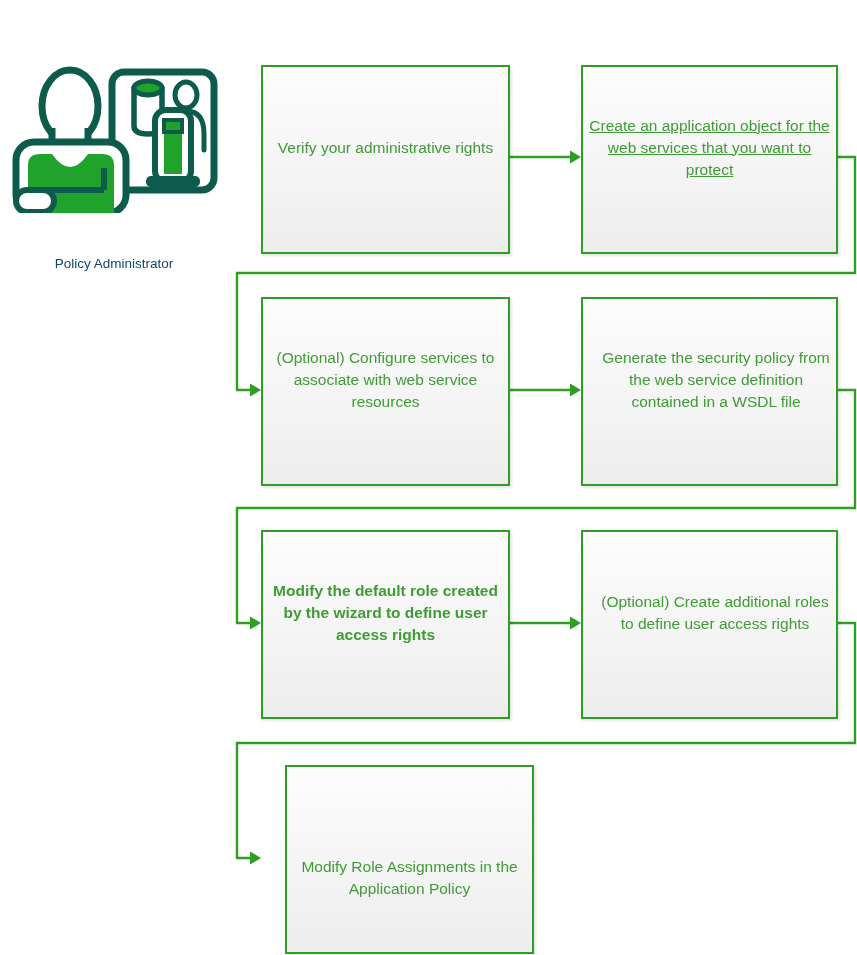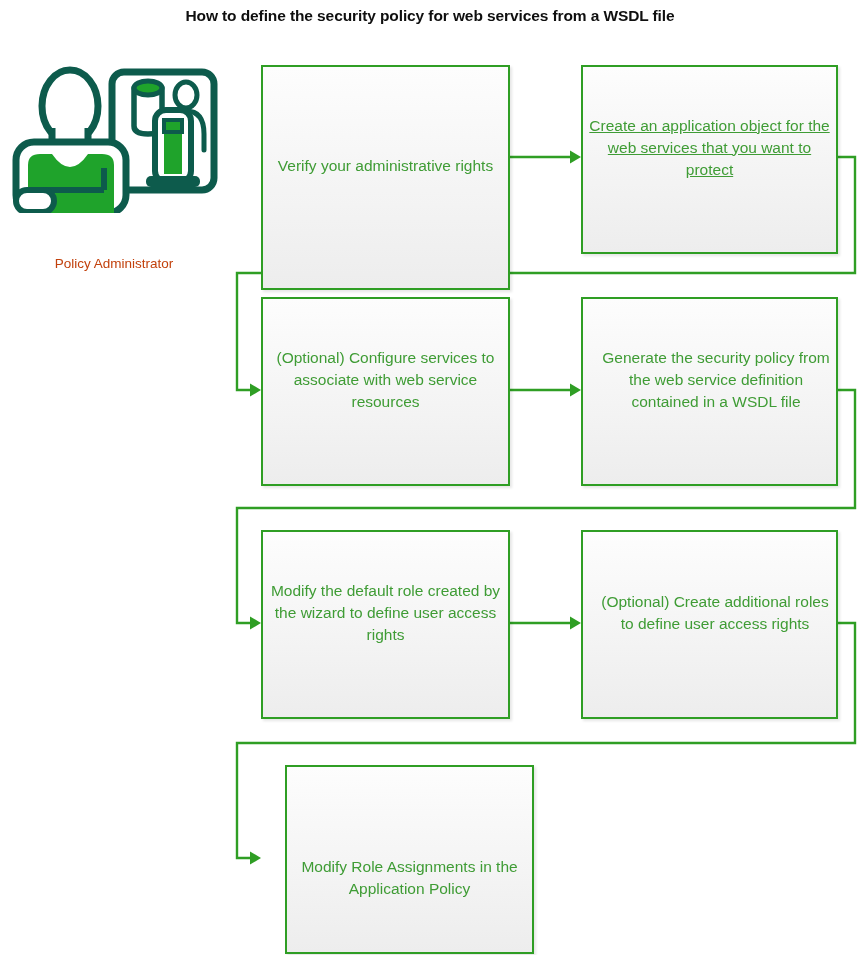--- a/index.html
+++ b/index.html
@@ -51,21 +51,21 @@
     width: 212px;
     height: 155px;
   }
   #actor-label {
     position: absolute;
     left: 0;
     top: 198px;
     width: 212px;
     text-align: center;
     font-size: 13.5px;
-    color: #c2410c;
+    color: #0c4a6e;
   }
 
   
   #connectors {
     position: absolute;
     left: 0;
     top: 0;
     width: 857px;
     height: 955px;
     pointer-events: none;
@@ -94,21 +94,20 @@
     font-family: "Liberation Sans", "DejaVu Sans", sans-serif;
   }
 
   
 </style>
 </head>
 <body>
 
 <div id="diagram-root">
 
-  <div id="chart-title">How to define the security policy for web services from a WSDL file</div>
 
   <div id="actor-block">
     <div id="actor-icon">
       <svg viewBox="0 0 212 155" width="212" height="155" xmlns="http://www.w3.org/2000/svg">
 
         <rect x="104" y="14" width="102" height="118" rx="12" ry="12" fill="#ffffff" stroke="#0d5b4c" stroke-width="7"></rect>
 
         <g>
           <path d="M 126 30 L 126 68 Q 126 76 140 76 Q 154 76 154 68 L 154 30 Z" fill="#ffffff" stroke="#0d5b4c" stroke-width="5.5" stroke-linejoin="round"></path>
           <ellipse cx="140" cy="30" rx="14" ry="7" fill="#1fa32b" stroke="#0d5b4c" stroke-width="5"></ellipse>
@@ -155,34 +154,34 @@
         <polygon points="581,157 570,150.5 570,163.5"></polygon>
         <polygon points="261,390 250,383.5 250,396.5"></polygon>
         <polygon points="581,390 570,383.5 570,396.5"></polygon>
         <polygon points="261,623 250,616.5 250,629.5"></polygon>
         <polygon points="581,623 570,616.5 570,629.5"></polygon>
         <polygon points="261,858 250,851.5 250,864.5"></polygon>
       </g>
   </svg>
 
   <div id="boxes-layer">
-      <div class="proc-box" style="left: 261px; top: 65px; width: 249px; height: 225px; border-color: rgb(47, 158, 36); background: linear-gradient(rgb(253, 253, 253) 0%, rgb(237, 237, 237) 100%);">
+      <div class="proc-box" style="left: 261px; top: 65px; width: 249px; height: 189px; border-color: rgb(47, 158, 36); background: linear-gradient(rgb(253, 253, 253) 0%, rgb(237, 237, 237) 100%);">
         <span class="proc-text" style="color: rgb(63, 156, 53); transform: translateY(-12px);">Verify your administrative rights</span>
       </div>
       <div class="proc-box" style="left: 581px; top: 65px; width: 257px; height: 189px; border-color: rgb(47, 158, 36); background: linear-gradient(rgb(253, 253, 253) 0%, rgb(237, 237, 237) 100%);">
         <span class="proc-text" style="color: rgb(63, 156, 53); transform: translateY(-12px); text-decoration: underline;">Create an application object for the web services that you want to protect</span>
       </div>
       <div class="proc-box" style="left: 261px; top: 297px; width: 249px; height: 189px; border-color: rgb(47, 158, 36); background: linear-gradient(rgb(253, 253, 253) 0%, rgb(237, 237, 237) 100%);">
         <span class="proc-text" style="color: rgb(63, 156, 53); transform: translateY(-12px);">(Optional) Configure services to associate with web service resources</span>
       </div>
       <div class="proc-box" style="left: 581px; top: 297px; width: 257px; height: 189px; border-color: rgb(47, 158, 36); background: linear-gradient(rgb(253, 253, 253) 0%, rgb(237, 237, 237) 100%);">
         <span class="proc-text" style="color: rgb(63, 156, 53); transform: translateY(-12px); padding-left: 19px;">Generate the security policy from the web service definition contained in a WSDL file</span>
       </div>
       <div class="proc-box" style="left: 261px; top: 530px; width: 249px; height: 189px; border-color: rgb(47, 158, 36); background: linear-gradient(rgb(253, 253, 253) 0%, rgb(237, 237, 237) 100%);">
-        <span class="proc-text" style="color: rgb(63, 156, 53); transform: translateY(-12px);">Modify the default role created by the wizard to define user access rights</span>
+        <span class="proc-text" style="color: rgb(63, 156, 53); transform: translateY(-12px); font-weight: bold;">Modify the default role created by the wizard to define user access rights</span>
       </div>
       <div class="proc-box" style="left: 581px; top: 530px; width: 257px; height: 189px; border-color: rgb(47, 158, 36); background: linear-gradient(rgb(253, 253, 253) 0%, rgb(237, 237, 237) 100%);">
         <span class="proc-text" style="color: rgb(63, 156, 53); transform: translateY(-12px); margin-left: 11px;">(Optional) Create additional roles to define user access rights</span>
       </div>
       <div class="proc-box" style="left: 261px; top: 765px; width: 249px; height: 189px; border-color: rgb(47, 158, 36); background: linear-gradient(rgb(253, 253, 253) 0%, rgb(237, 237, 237) 100%); margin-left: 24px;">
         <span class="proc-text" style="color: rgb(63, 156, 53); transform: translateY(18px);">Modify Role Assignments in the Application Policy</span>
       </div>
     </div>
 
 </div>

